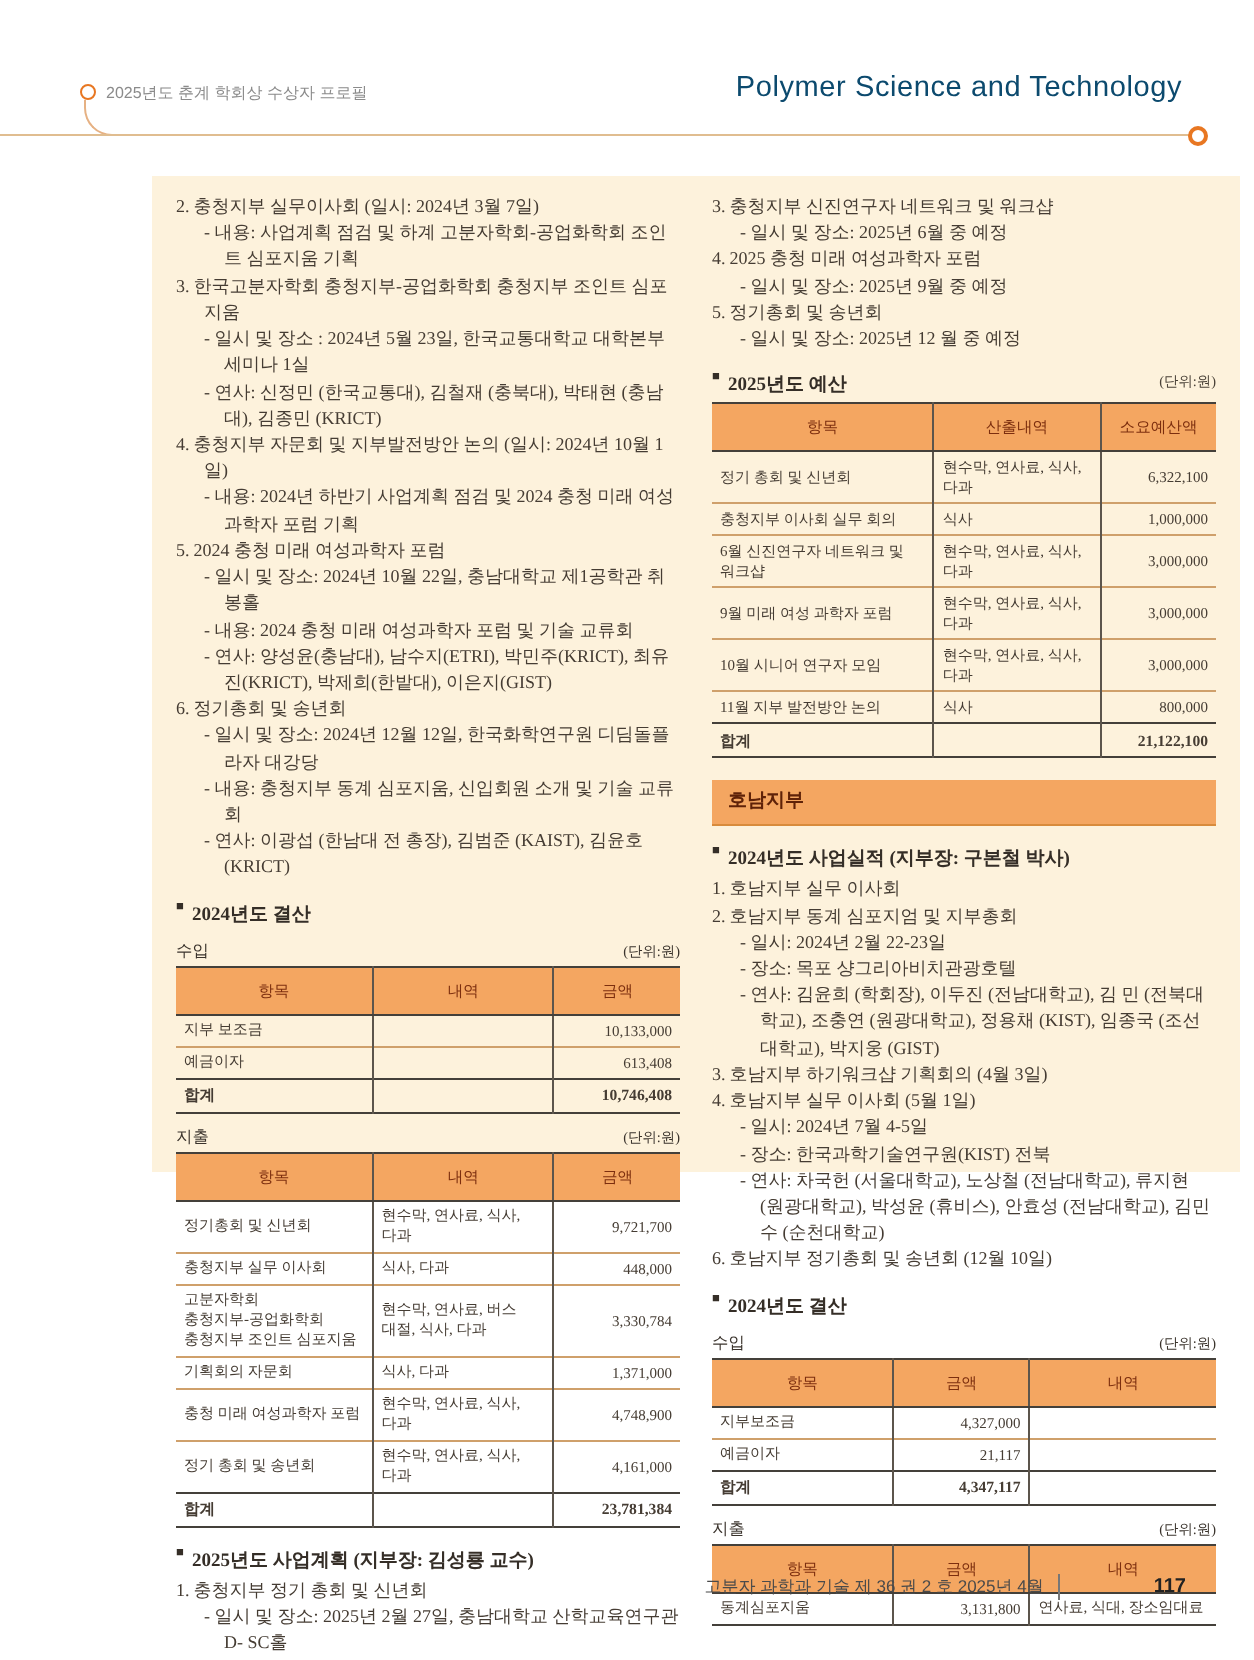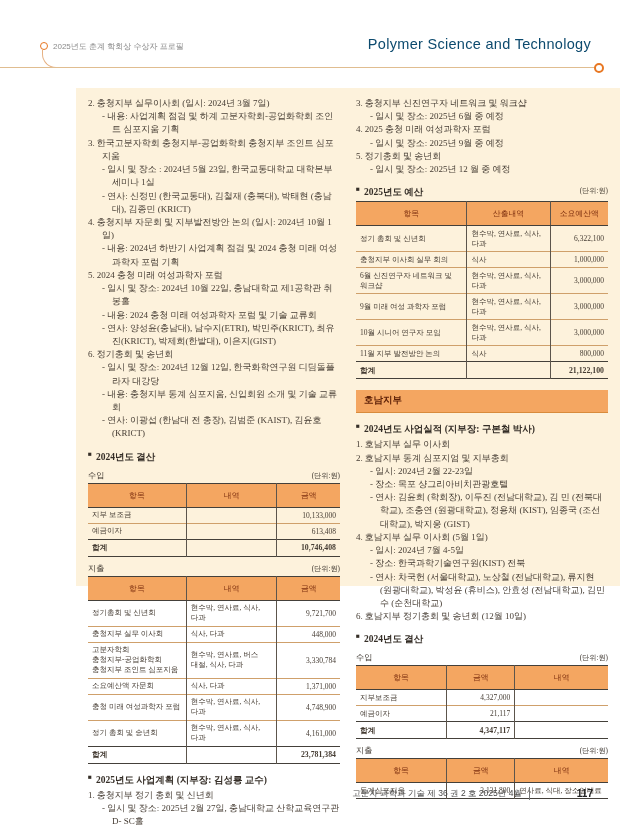--- a/index.html
+++ b/index.html
@@ -169,21 +169,21 @@
                 <td class="num">448,000</td>
               </tr>
               <tr>
                 <td>고분자학회
 충청지부-공업화학회
 충청지부 조인트 심포지움</td>
                 <td>현수막, 연사료, 버스 대절, 식사, 다과</td>
                 <td class="num">3,330,784</td>
               </tr>
               <tr>
-                <td>소요예산액 자문회</td>
+                <td>기획회의 자문회</td>
                 <td>식사, 다과</td>
                 <td class="num">1,371,000</td>
               </tr>
               <tr>
                 <td>충청 미래 여성과학자 포럼</td>
                 <td>현수막, 연사료, 식사, 다과</td>
                 <td class="num">4,748,900</td>
               </tr>
               <tr>
                 <td>정기 총회 및 송년회</td>
@@ -290,20 +290,23 @@
         </div>
         <div class="list">
           <div class="list-item">
             <div class="item-line"><span class="no">1.</span><span>호남지부 실무 이사회</span></div>
           </div>
           <div class="list-item">
             <div class="item-line"><span class="no">2.</span><span>호남지부 동계 심포지엄 및 지부총회</span></div>
             <div class="sub">- 일시: 2024년 2월 22-23일</div>
             <div class="sub">- 장소: 목포 샹그리아비치관광호텔</div>
             <div class="sub">- 연사: 김윤희 (학회장), 이두진 (전남대학교), 김 민 (전북대학교), 조충연 (원광대학교), 정용채 (KIST), 임종국 (조선대학교), 박지웅 (GIST)</div>
+          </div>
+          <div class="list-item">
+            <div class="item-line"><span class="no">3.</span><span>호남지부 하기워크샵 기획회의 (4월 3일)</span></div>
           </div>
           <div class="list-item">
             <div class="item-line"><span class="no">4.</span><span>호남지부 실무 이사회 (5월 1일)</span></div>
           </div>
           <div class="list-item">
             <div class="sub">- 일시: 2024년 7월 4-5일</div>
             <div class="sub">- 장소: 한국과학기술연구원(KIST) 전북</div>
             <div class="sub">- 연사: 차국헌 (서울대학교), 노상철 (전남대학교), 류지현 (원광대학교), 박성윤 (휴비스), 안효성 (전남대학교), 김민수 (순천대학교)</div>
           </div>
           <div class="list-item">

